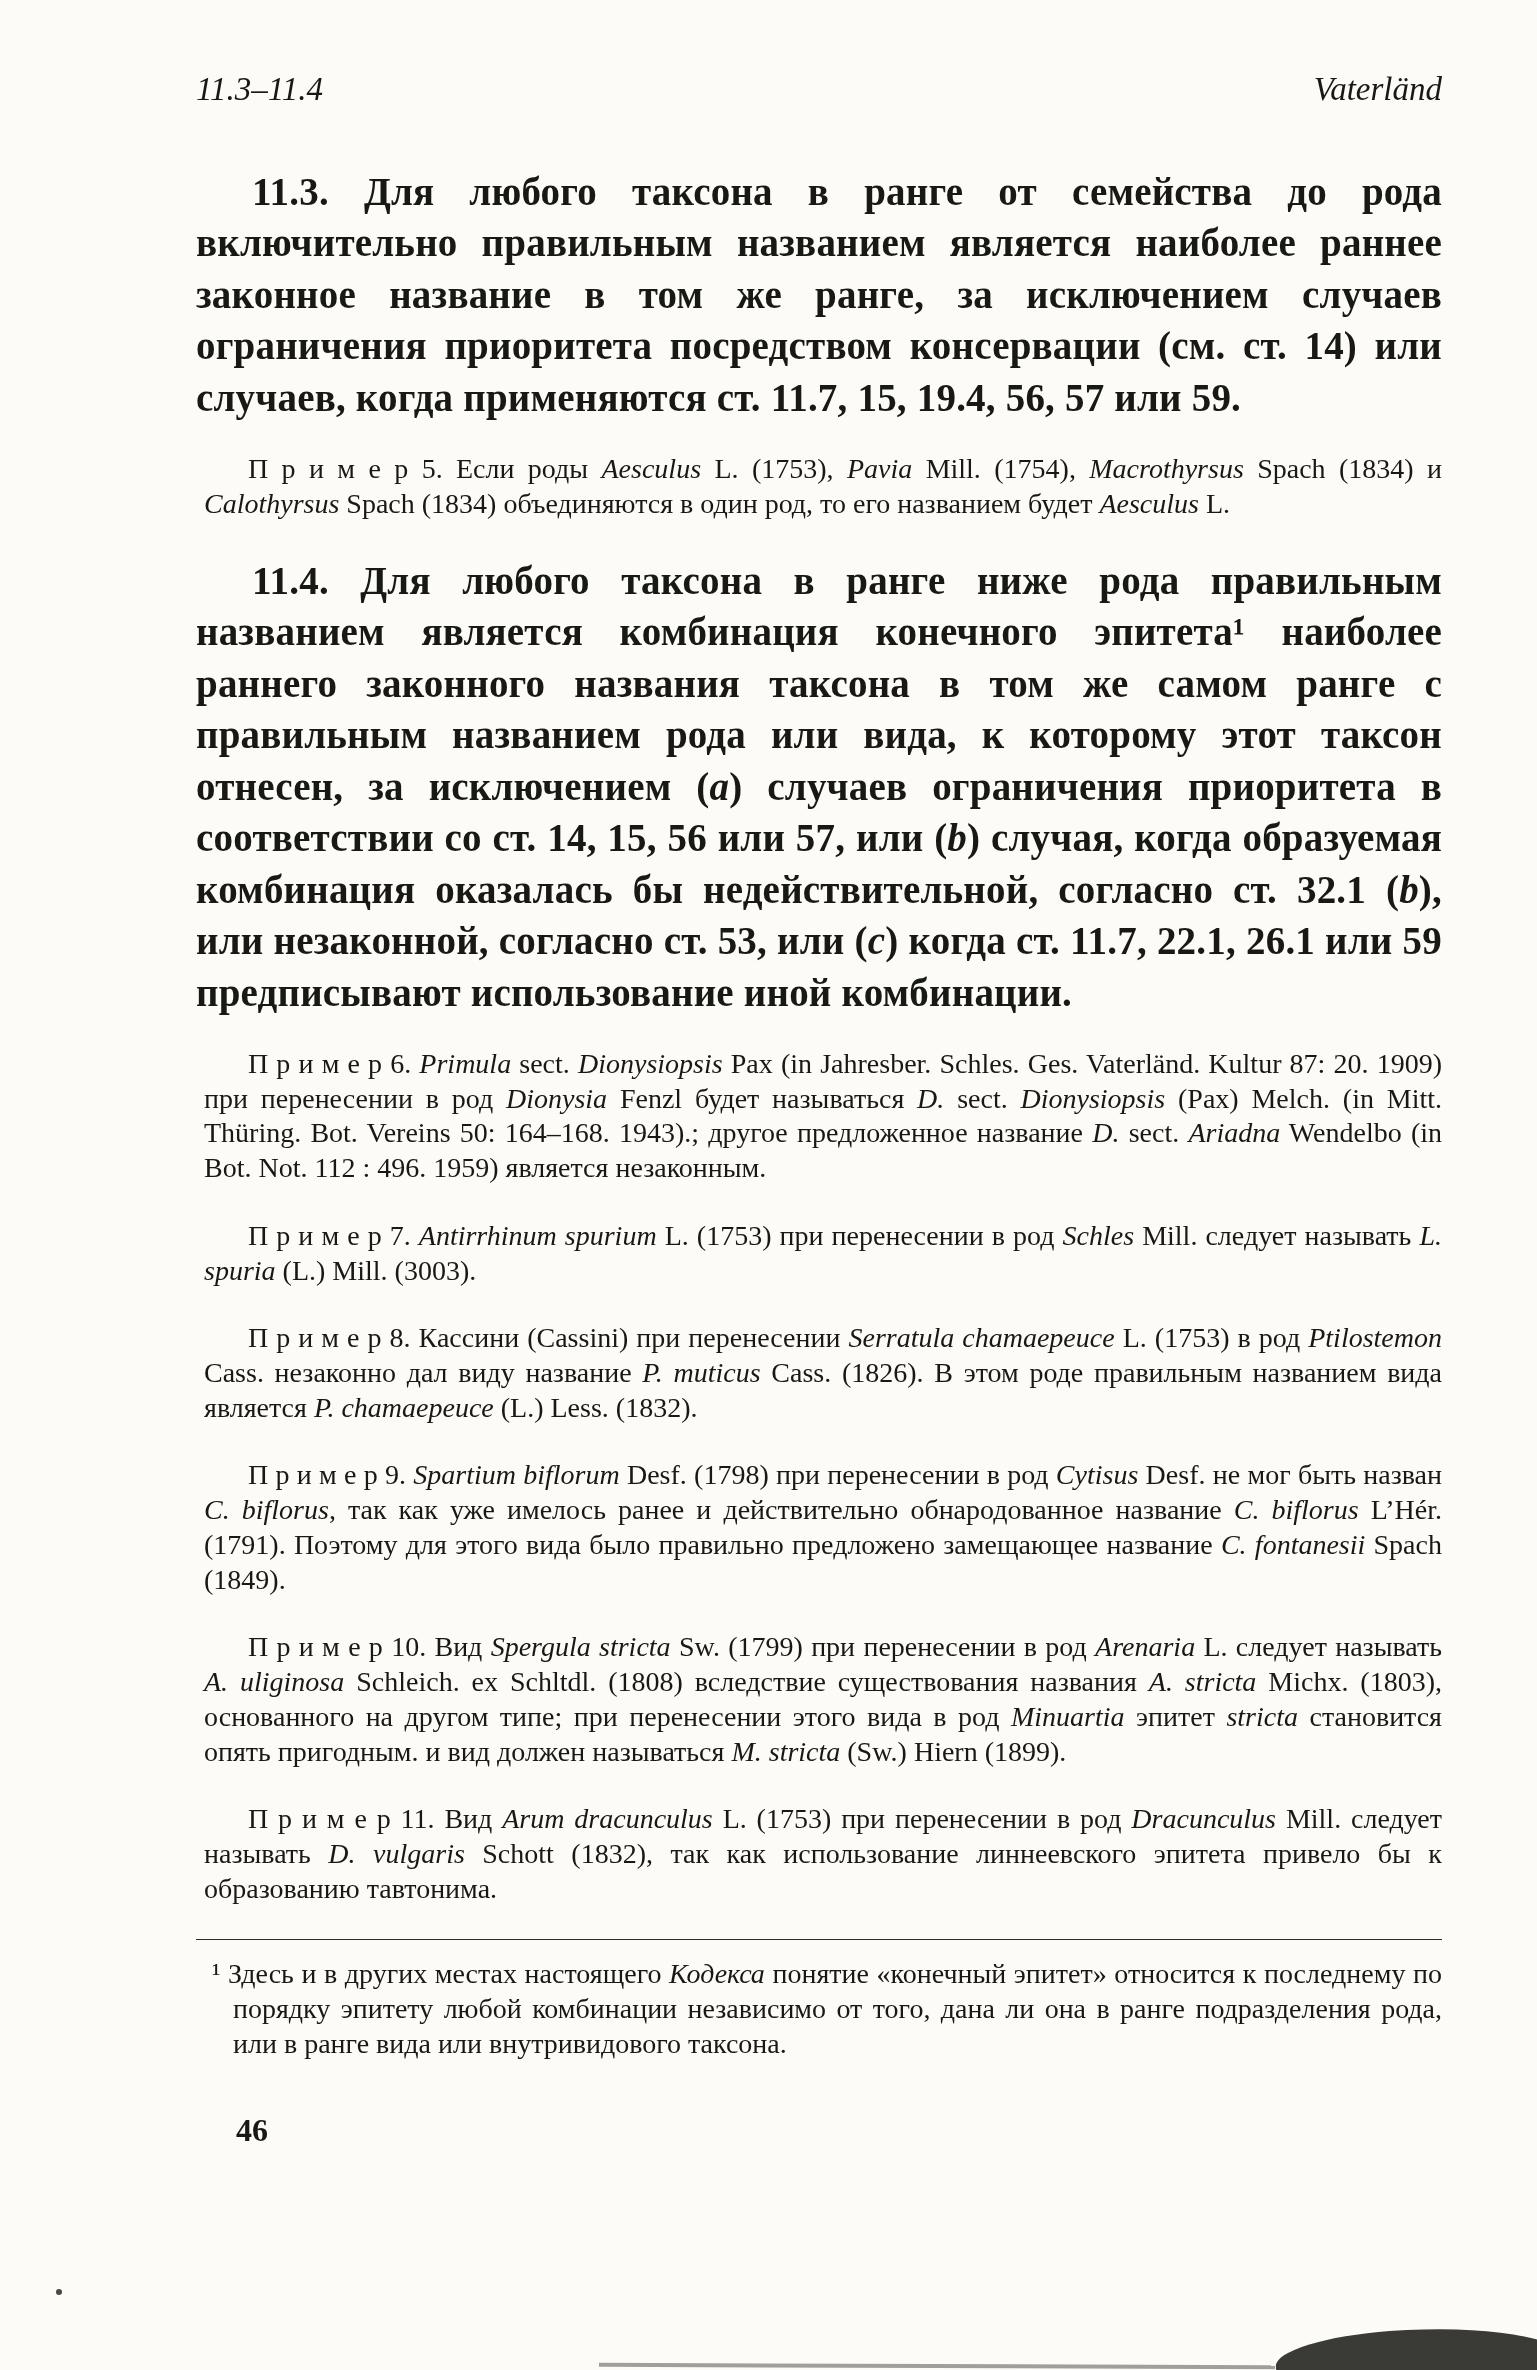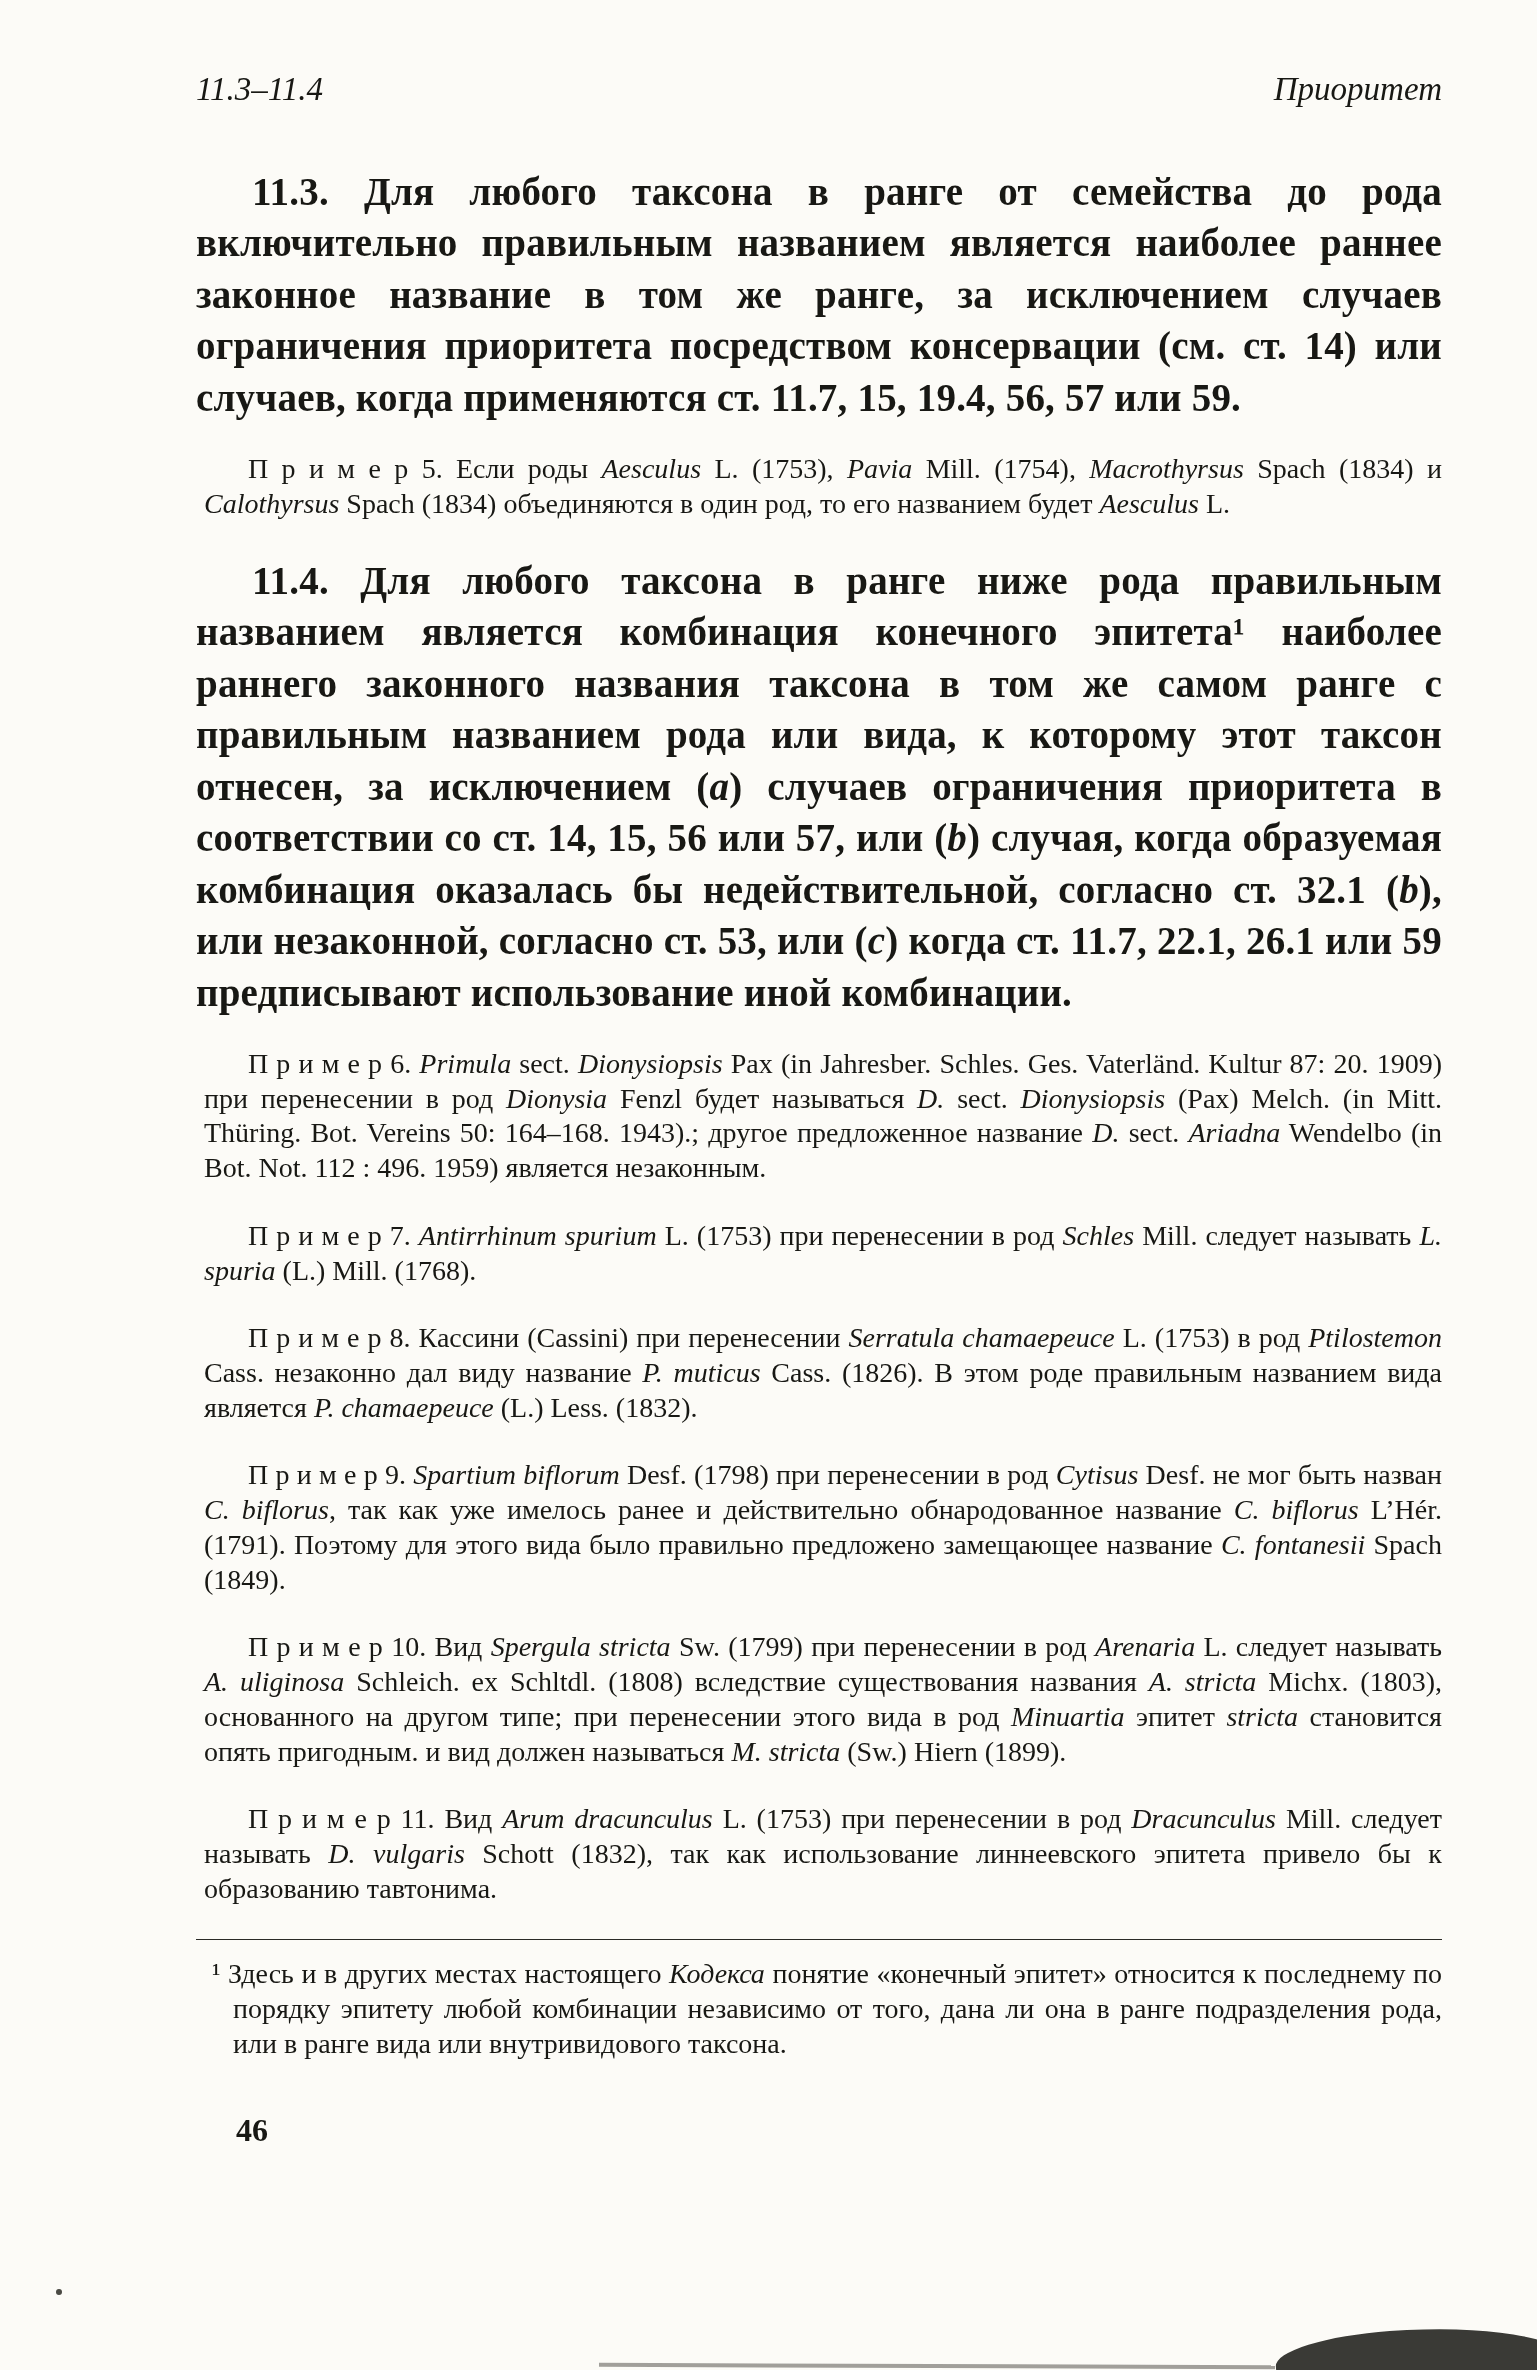--- a/index.html
+++ b/index.html
@@ -101,32 +101,32 @@
   }
 </style>
 </head>
 <body>
 
 <div class="page">
   <div class="text-block">
 
     <header class="running-head">
       <span>11.3–11.4</span>
-      <span>Приоритет</span>
+      <span>Vaterländ</span>
     </header>
 
     <p class="article"><span>11.3. Для любого таксона в ранге от семейства до рода включительно правильным названием является наиболее раннее законное название в том же ранге, за исключением случаев ограничения приоритета посредством консервации (см. ст. 14) или случаев, когда применяются ст. 11.7, 15, 19.4, 56, 57 или 59.</span></p>
 
     <p class="example"><span>П р и м е р   5. Если роды </span><span class="it">Aesculus</span><span> L. (1753), </span><span class="it">Pavia</span><span> Mill. (1754), </span><span class="it">Macrothyrsus</span><span> Spach (1834) и </span><span class="it">Calothyrsus</span><span> Spach (1834) объединяются в один род, то его названием будет </span><span class="it">Aesculus</span><span> L.</span></p>
 
     <p class="article"><span>11.4. Для любого таксона в ранге ниже рода правильным названием является комбинация конечного эпитета¹ наиболее раннего законного названия таксона в том же самом ранге с правильным названием рода или вида, к которому этот таксон отнесен, за исключением (</span><span class="it">a</span><span>) случаев ограничения приоритета в соответствии со ст. 14, 15, 56 или 57, или (</span><span class="it">b</span><span>) случая, когда образуемая комбинация оказалась бы недействительной, согласно ст. 32.1 (</span><span class="it">b</span><span>), или незаконной, согласно ст. 53, или (</span><span class="it">c</span><span>) когда ст. 11.7, 22.1, 26.1 или 59 предписывают использование иной комбинации.</span></p>
 
     <p class="example"><span>П р и м е р   6. </span><span class="it">Primula</span><span> sect. </span><span class="it">Dionysiopsis</span><span> Pax (in Jahresber. Schles. Ges. Vaterländ. Kultur 87: 20. 1909) при перенесении в род </span><span class="it">Dionysia</span><span> Fenzl будет называться </span><span class="it">D.</span><span> sect. </span><span class="it">Dionysiopsis</span><span> (Pax) Melch. (in Mitt. Thüring. Bot. Vereins 50: 164–168. 1943).; другое предложенное название </span><span class="it">D.</span><span> sect. </span><span class="it">Ariadna</span><span> Wendelbo (in Bot. Not. 112 : 496. 1959) является незаконным.</span></p>
 
-    <p class="example"><span>П р и м е р   7. </span><span class="it">Antirrhinum spurium</span><span> L. (1753) при перенесении в род </span><span class="it">Schles</span><span> Mill. следует называть </span><span class="it">L. spuria</span><span> (L.) Mill. (1768).</span></p>
+    <p class="example"><span>П р и м е р   7. </span><span class="it">Antirrhinum spurium</span><span> L. (1753) при перенесении в род </span><span class="it">Schles</span><span> Mill. следует называть </span><span class="it">L. spuria</span><span> (L.) Mill. (3003).</span></p>
 
     <p class="example"><span>П р и м е р   8. Кассини (Cassini) при перенесении </span><span class="it">Serratula chamaepeuce</span><span> L. (1753) в род </span><span class="it">Ptilostemon</span><span> Cass. незаконно дал виду название </span><span class="it">P. muticus</span><span> Cass. (1826). В этом роде правильным названием вида является </span><span class="it">P. chamaepeuce</span><span> (L.) Less. (1832).</span></p>
 
     <p class="example"><span>П р и м е р   9. </span><span class="it">Spartium biflorum</span><span> Desf. (1798) при перенесении в род </span><span class="it">Cytisus</span><span> Desf. не мог быть назван </span><span class="it">C. biflorus</span><span>, так как уже имелось ранее и действительно обнародованное название </span><span class="it">C. biflorus</span><span> L’Hér. (1791). Поэтому для этого вида было правильно предложено замещающее название </span><span class="it">C. fontanesii</span><span> Spach (1849).</span></p>
 
     <p class="example"><span>П р и м е р   10. Вид </span><span class="it">Spergula stricta</span><span> Sw. (1799) при перенесении в род </span><span class="it">Arenaria</span><span> L. следует называть </span><span class="it">A. uliginosa</span><span> Schleich. ex Schltdl. (1808) вследствие существования названия </span><span class="it">A. stricta</span><span> Michx. (1803), основанного на другом типе; при перенесении этого вида в род </span><span class="it">Minuartia</span><span> эпитет </span><span class="it">stricta</span><span> становится опять пригодным. и вид должен называться </span><span class="it">M. stricta</span><span> (Sw.) Hiern (1899).</span></p>
 
     <p class="example"><span>П р и м е р   11. Вид </span><span class="it">Arum dracunculus</span><span> L. (1753) при перенесении в род </span><span class="it">Dracunculus</span><span> Mill. следует называть </span><span class="it">D. vulgaris</span><span> Schott (1832), так как использование линнеевского эпитета привело бы к образованию тавтонима.</span></p>
 
     <hr class="footnote-rule">

